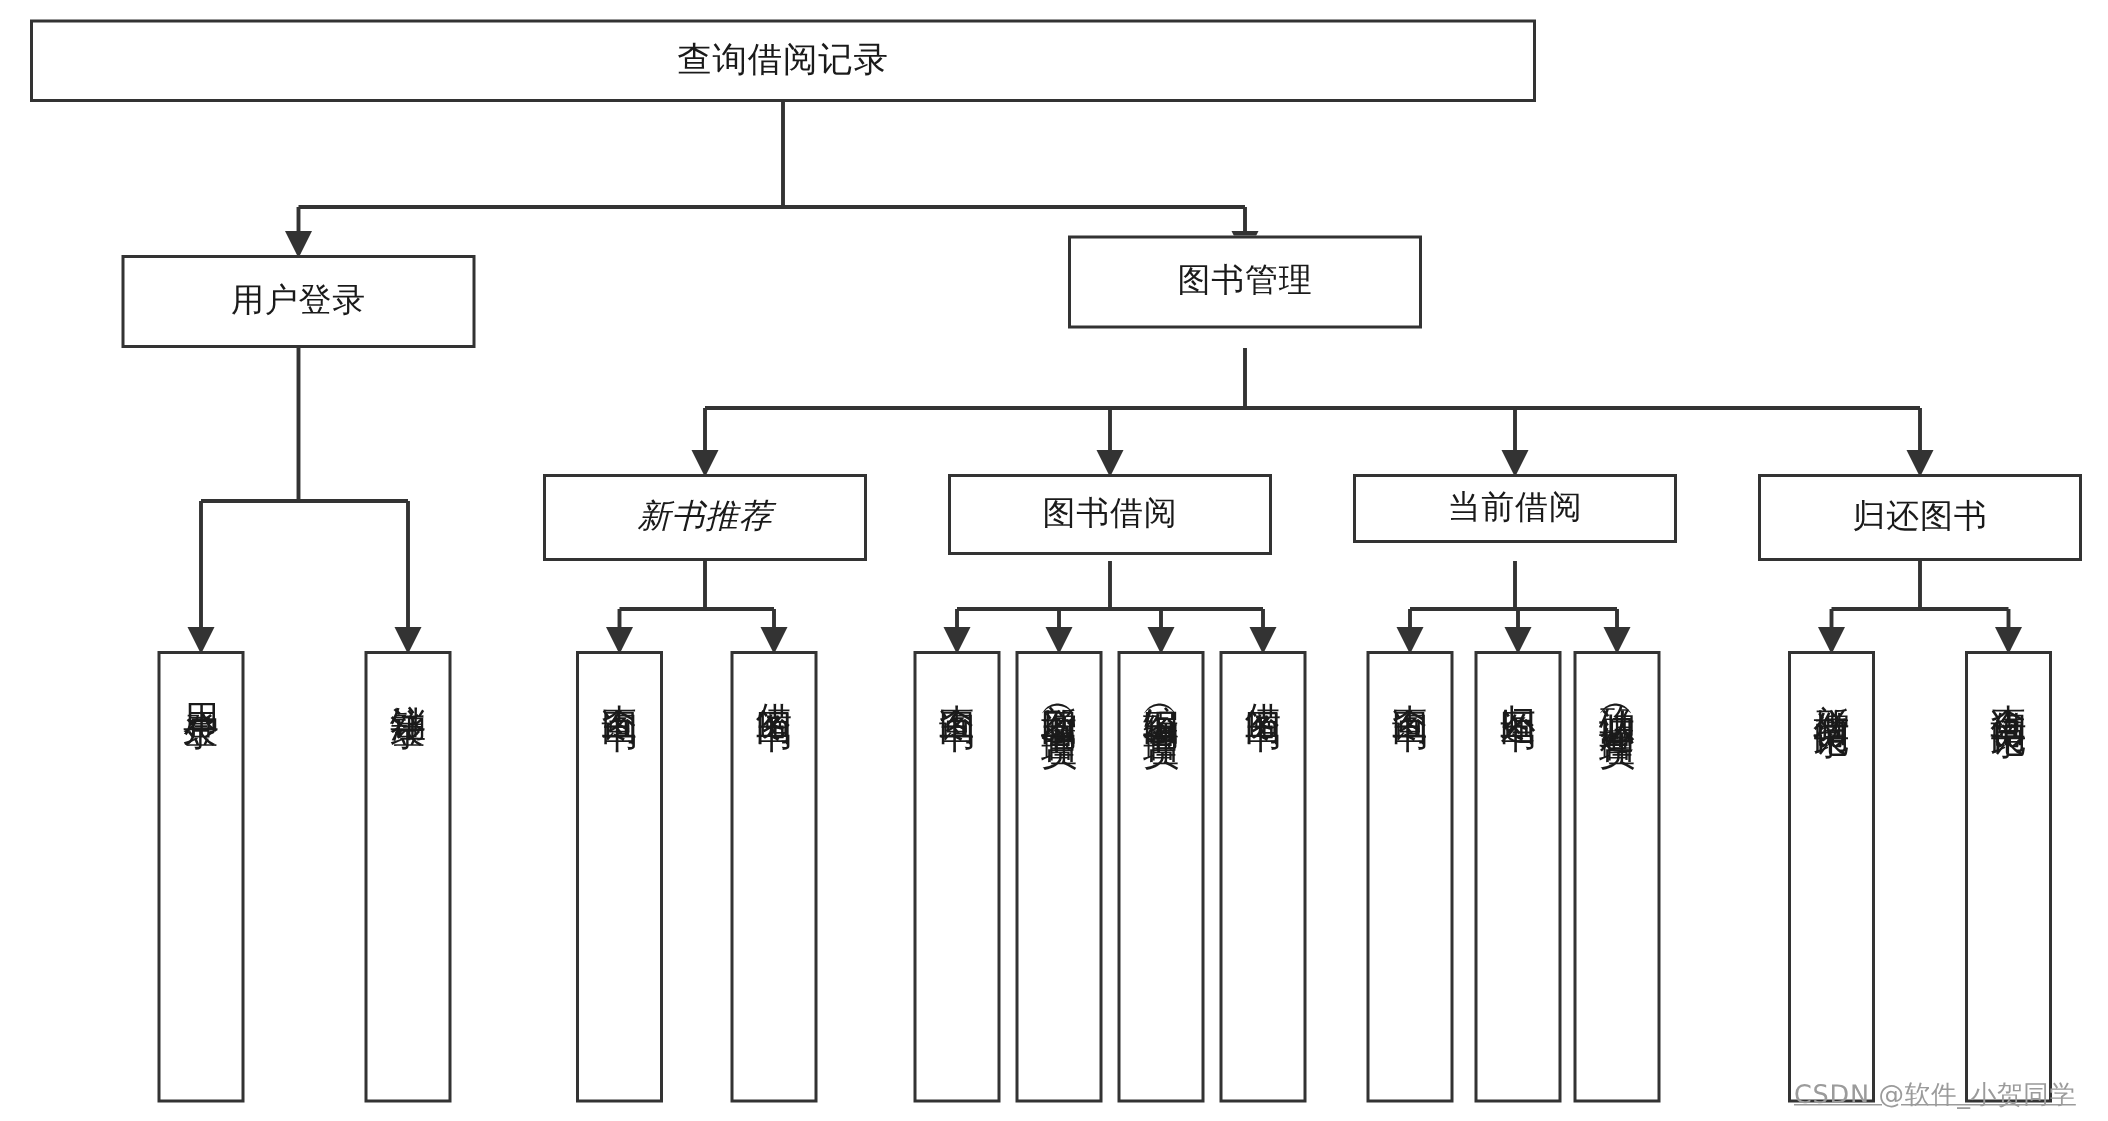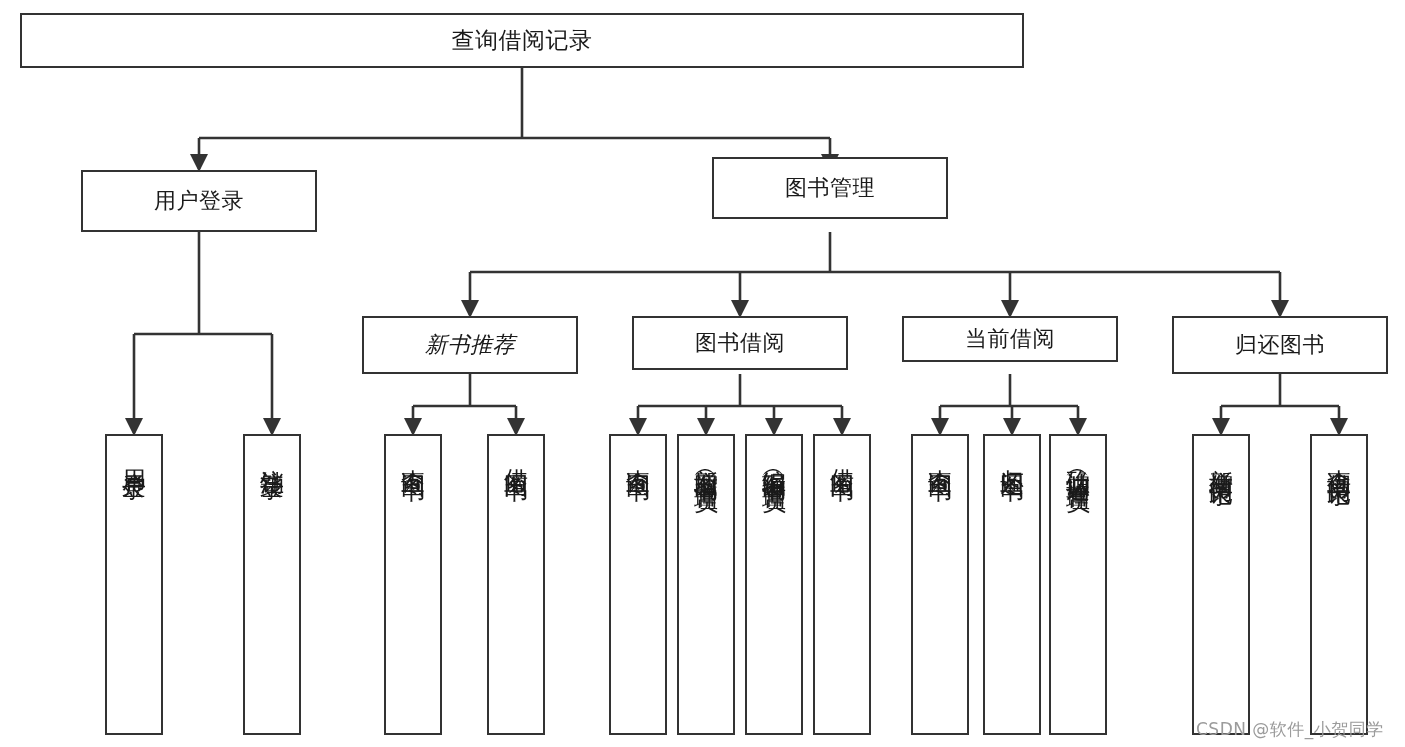--- a/index.html
+++ b/index.html
@@ -173,15 +173,15 @@
         <span class="node-label">确认归还（管理员）</span>
       </div>
       <div class="node vert" style="left: 1192px; top: 434px; width: 58px; height: 301px;">
         <span class="node-label">新增借阅记录</span>
       </div>
       <div class="node vert" style="left: 1310px; top: 434px; width: 58px; height: 301px;">
         <span class="node-label">查询借阅记录</span>
       </div>
     </div>
 
-  <div class="watermark" style="left: 1196px; top: 718px; color: rgb(155, 155, 155);">CSDN @软件_小贺同学</div>
+  <div class="watermark" style="left: 1196px; top: 718px; color: rgb(155, 155, 155); text-decoration: underline;">CSDN @软件_小贺同学</div>
 
 </div>
 
 </body></html>

